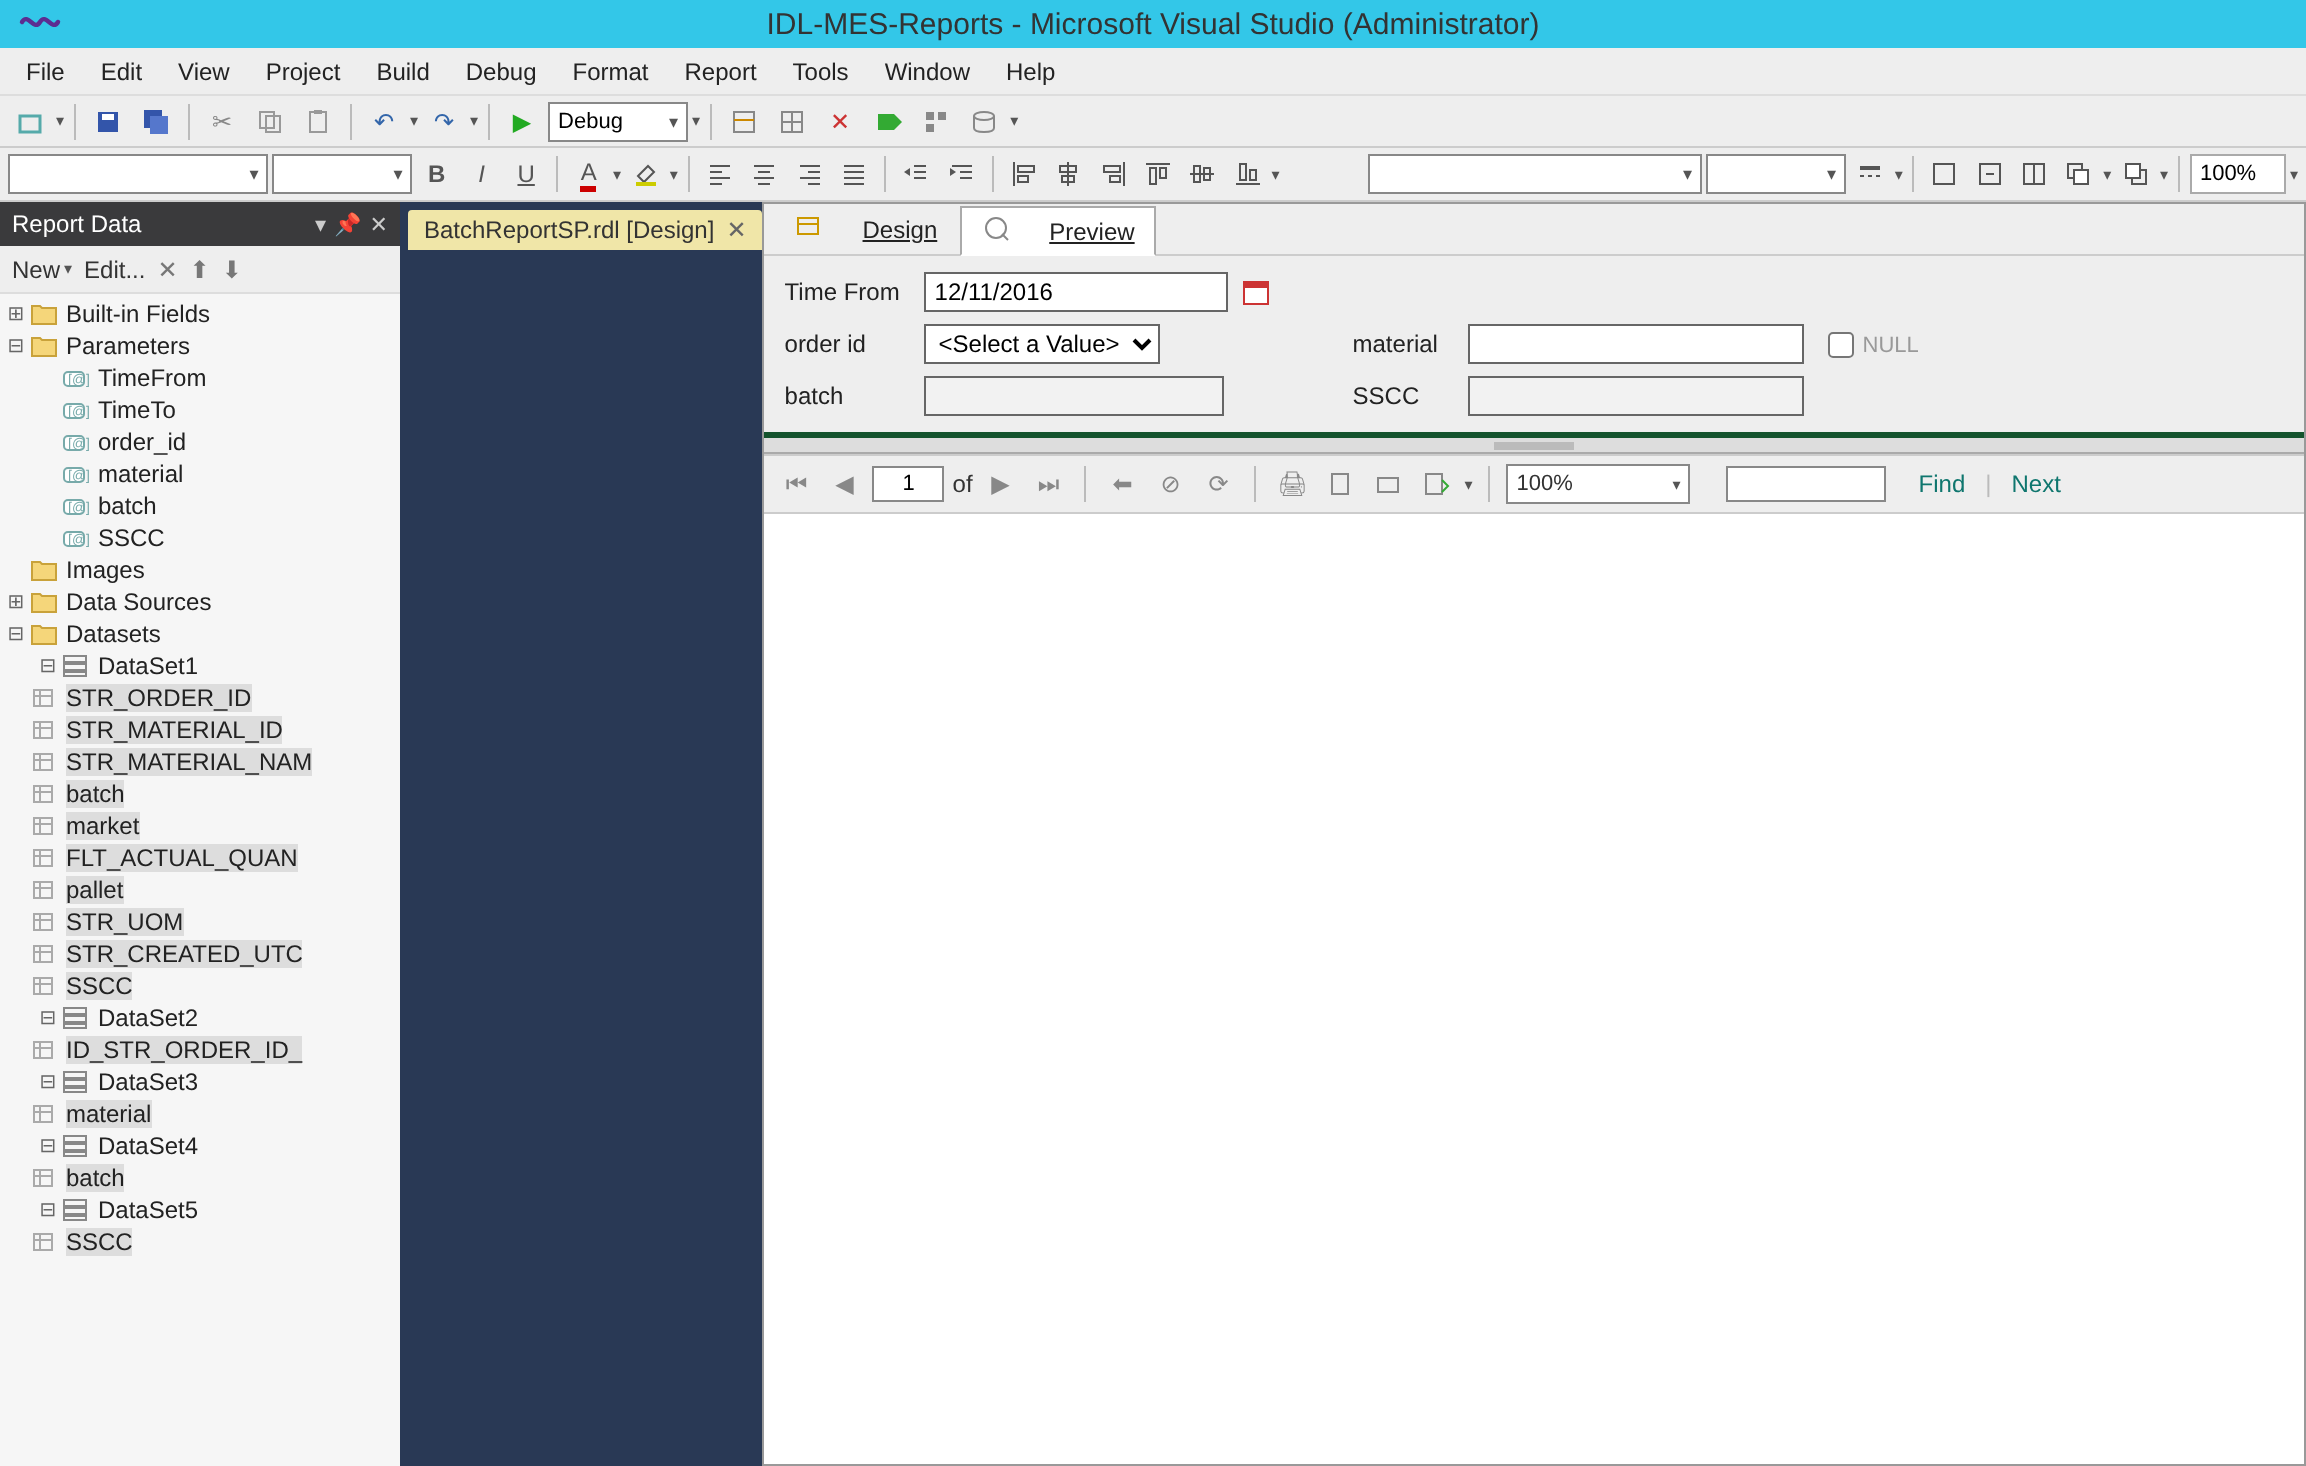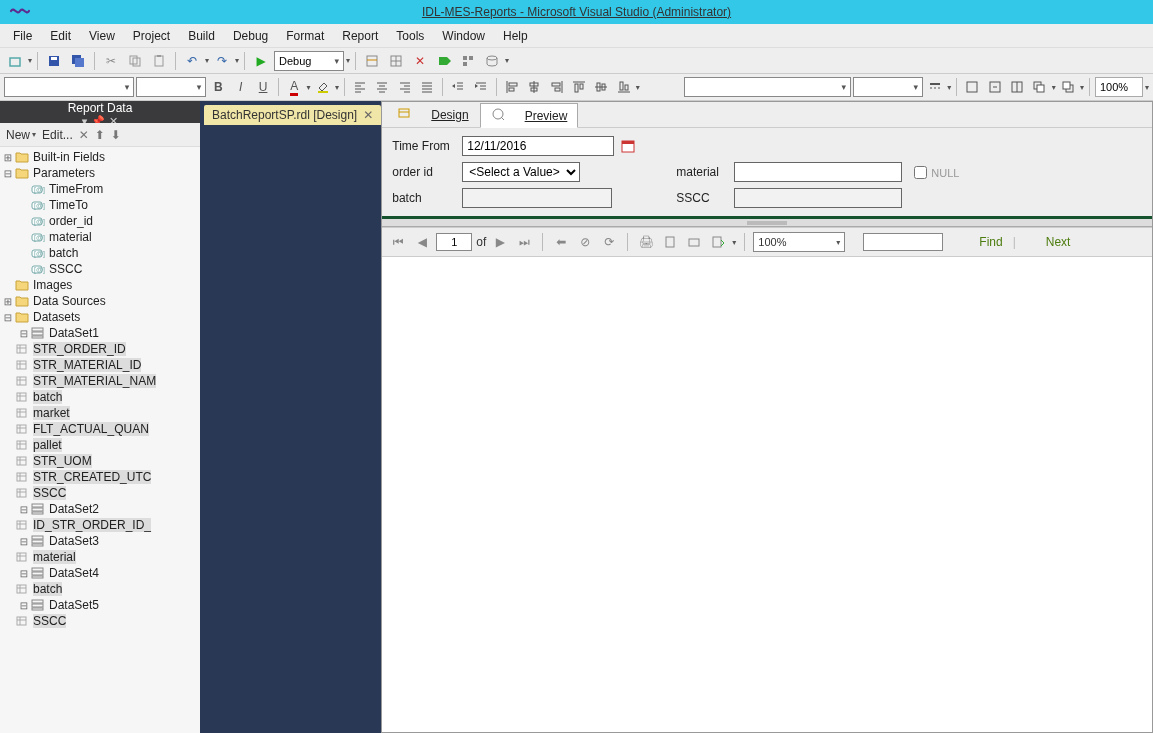--- a/index.html
+++ b/index.html
@@ -1,38 +1,38 @@
 <!DOCTYPE html>
 <html><head>
 <meta charset="utf-8">
 <style>
 * { box-sizing: border-box; margin: 0; padding: 0; font-family: "Segoe UI", Tahoma, sans-serif; }
 body { width: 1153px; height: 733px; background: #293955; overflow: hidden; font-size: 12px; }
 
 .title-bar { height: 24px; background: #33c7e8; display: flex; align-items: center; position: relative; }
 .vs-logo { width: 28px; height: 16px; margin-left: 8px; position: relative; }
 .vs-logo svg { display: block; }
-.title-text { position: absolute; left: 50%; transform: translateX(-50%); color: #333; font-size: 12px; text-decoration: underline; }
+.title-text { position: absolute; left: 50%; transform: translateX(-50%); color: #333; font-size: 15px; }
 
 .menu-bar { height: 24px; background: #eee; display: flex; align-items: center; padding: 0 4px; border-bottom: 1px solid #ddd; }
 .menu-item { padding: 2px 9px; color: #222; cursor: pointer; }
 
 .toolbar { height: 26px; background: #eee; display: flex; align-items: center; padding: 0 4px; gap: 2px; border-bottom: 1px solid #ccc; }
 .tb-btn { width: 22px; height: 22px; display: flex; align-items: center; justify-content: center; cursor: pointer; }
 .tb-sep { width: 1px; height: 18px; background: #bbb; margin: 0 3px; }
 .tb-combo { height: 20px; border: 1px solid #888; background: #fff; font-size: 11px; padding: 0 4px; min-width: 70px; display: flex; align-items: center; justify-content: space-between; }
 .tb-combo-arrow { font-size: 9px; color: #555; margin-left: 8px; }
 .tb-input { height: 20px; border: 1px solid #aaa; background: #fff; font-size: 11px; padding: 0 4px; }
 
 .toolbar2 { height: 27px; background: #eee; display: flex; align-items: center; padding: 0 4px; gap: 2px; border-bottom: 1px solid #ccc; }
 
 .main-area { display: flex; height: calc(733px - 24px - 24px - 26px - 27px); }
 
 .side-panel { width: 200px; background: #eee; display: flex; flex-direction: column; }
-.panel-header { height: 22px; background: #3a3a3c; color: #fff; display: flex; align-items: center; padding: 0 6px; font-size: 12px; justify-content: space-between; flex-direction: column; }
+.panel-header { height: 22px; background: #3a3a3c; color: #fff; display: flex; align-items: center; padding: 0 6px; font-size: 12px; justify-content: space-between; }
 .panel-header-btns { display: flex; gap: 4px; }
 .panel-header-btns span { cursor: pointer; font-size: 11px; color: #ccc; }
 .panel-toolbar { height: 24px; background: #eee; display: flex; align-items: center; padding: 0 6px; gap: 6px; border-bottom: 1px solid #ddd; font-size: 12px; color: #333; }
 .panel-toolbar-btn { cursor: pointer; display: flex; align-items: center; gap: 2px; }
 .panel-toolbar-ico { cursor: pointer; color: #777; }
 
 .tree { flex: 1; background: #f6f6f6; overflow: auto; padding: 2px 0; }
 .tree-node { display: flex; align-items: center; padding: 1px 2px; cursor: pointer; white-space: nowrap; font-size: 12px; color: #222; }
 .tree-toggle { width: 12px; text-align: center; color: #666; font-size: 10px; cursor: pointer; user-select: none; }
 .tree-icon { width: 16px; height: 14px; display: inline-flex; align-items: center; justify-content: center; margin-right: 3px; }
@@ -63,21 +63,21 @@
 .null-check { margin-left: 6px; display: flex; align-items: flex-end; gap: 4px; font-size: 11px; color: #999; }
 .param-col { display: flex; align-items: center; gap: 6px; }
 .param-group { display: flex; flex-wrap: wrap; gap: 10px 30px; }
 
 .report-toolbar { height: 30px; background: #eee; border-top: 1px solid #ccc; border-bottom: 1px solid #ccc; display: flex; align-items: center; padding: 0 6px; gap: 4px; font-size: 12px; color: #333; }
 .rt-btn { width: 20px; height: 20px; display: flex; align-items: center; justify-content: center; cursor: pointer; color: #888; }
 .rt-sep { width: 1px; height: 18px; background: #bbb; margin: 0 4px; }
 .rt-input { width: 36px; height: 18px; border: 1px solid #888; background: #fff; text-align: center; font-size: 11px; }
 .rt-combo { width: 92px; height: 20px; border: 1px solid #888; background: #fff; font-size: 11px; padding: 0 4px; display: flex; align-items: center; justify-content: space-between; }
 .rt-find { width: 80px; height: 18px; border: 1px solid #888; background: #fff; }
-.rt-link { color: #4d7c0f; cursor: pointer; margin-left: 20px; }
+.rt-link { color: #0f766e; cursor: pointer; }
 
 .report-canvas { flex: 1; background: #fff; }
 
 .chev { font-size: 8px; color: #555; }
 
 .splitter-handle { height: 8px; background: #ddd; display: flex; justify-content: center; align-items: center; border-bottom: 1px solid #aaa; }
 .splitter-handle span { width: 40px; height: 4px; background: #bbb; }
 </style>
 </head>
 <body>

